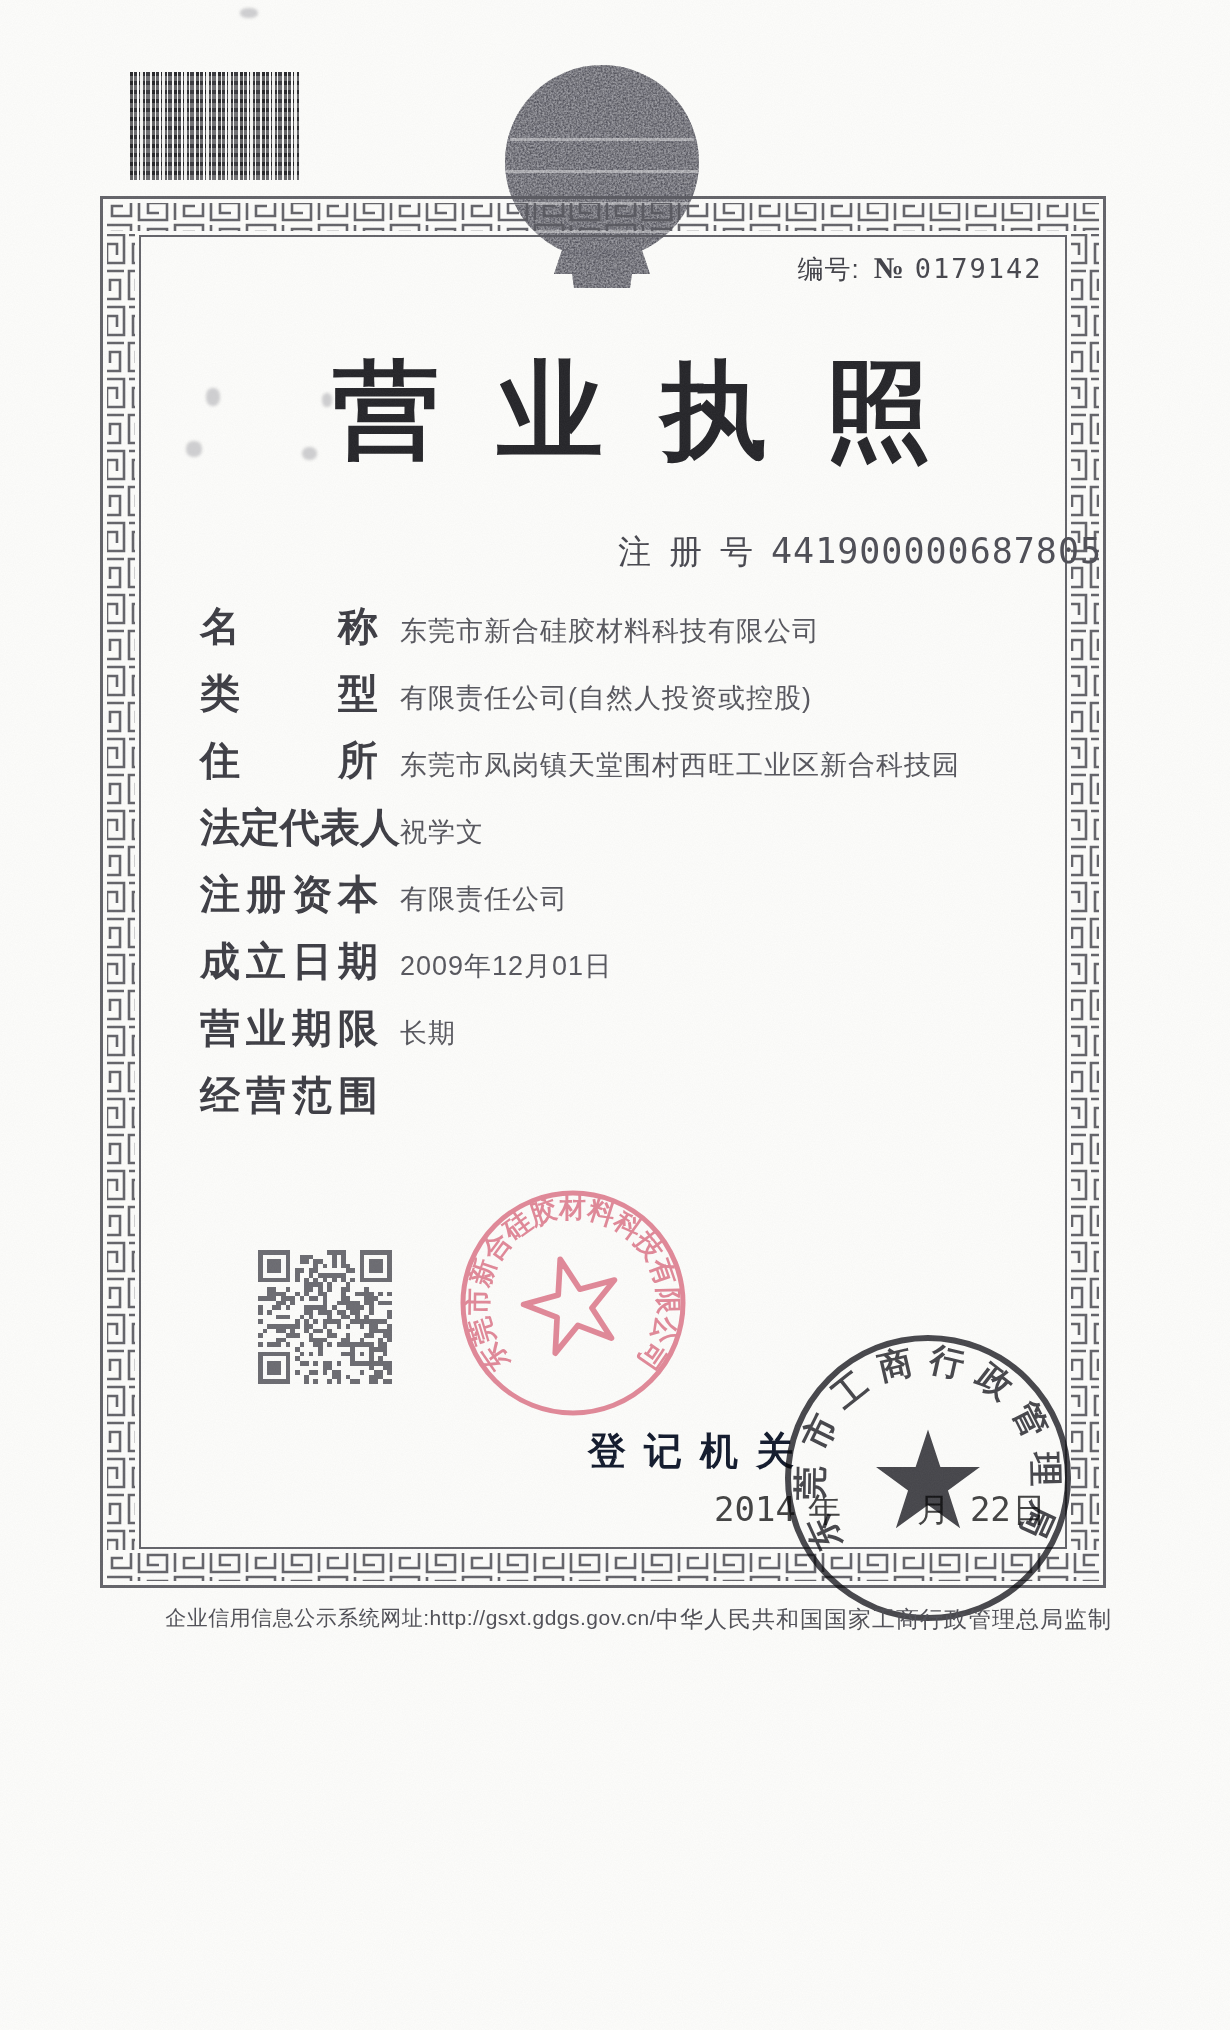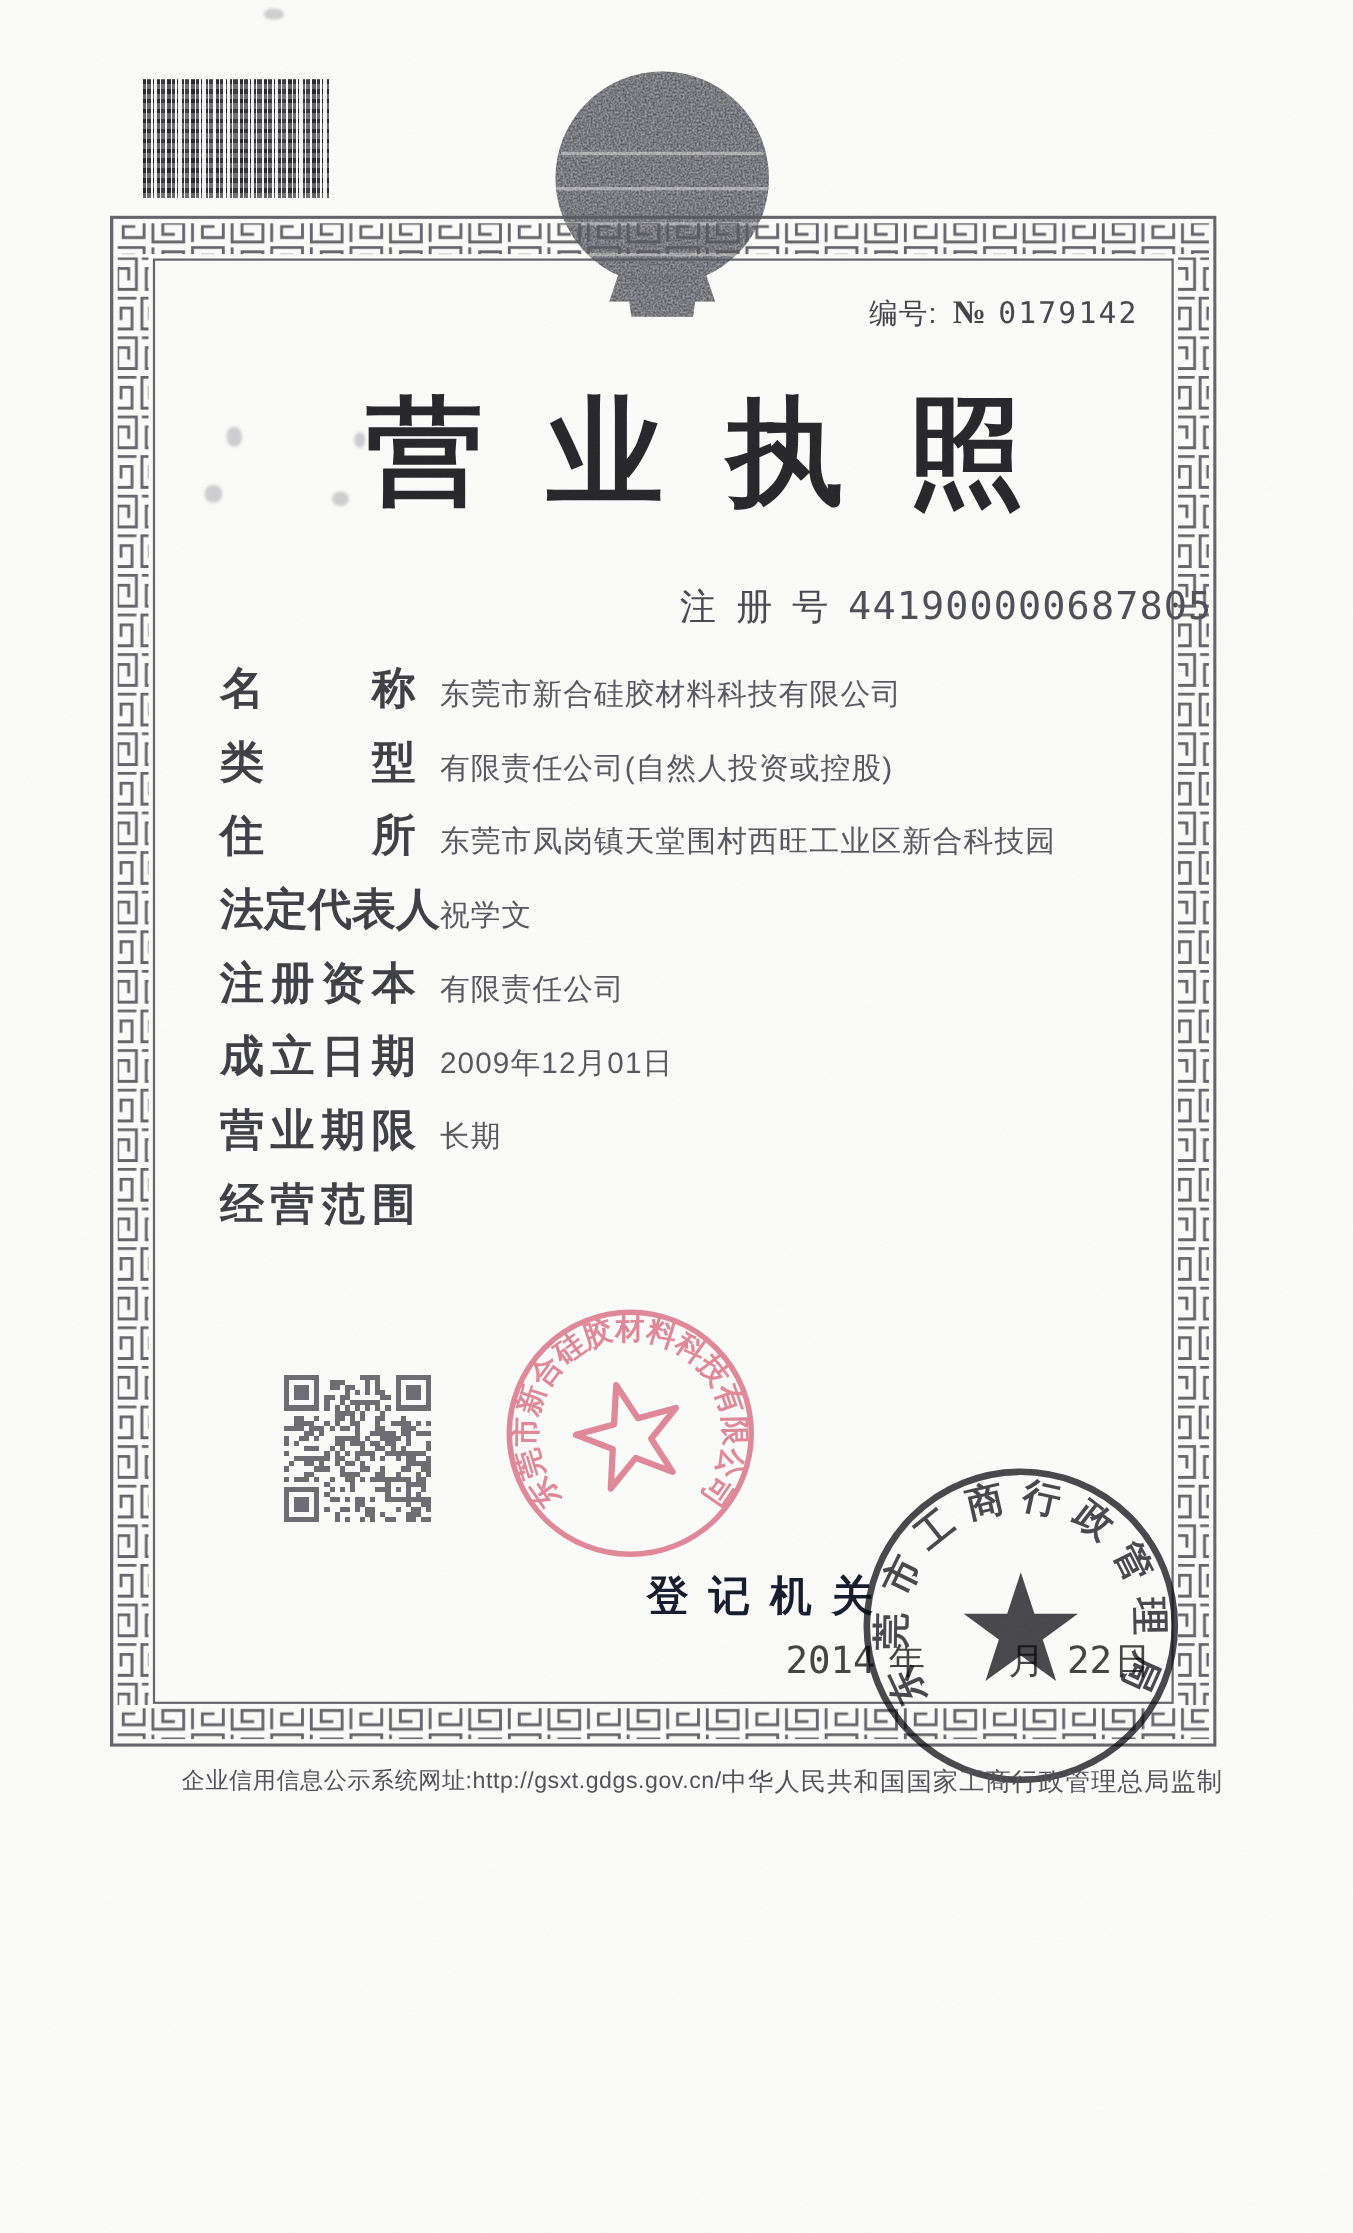--- a/index.html
+++ b/index.html
@@ -17,21 +17,21 @@
         #1d1d20 0 3px,#f6f6f4 3px 4px,#2c2c30 4px 7px,#ffffff 7px 9px,
         #17171a 9px 10px,#f2f2f0 10px 13px,#242428 13px 15px,#fbfbfa 15px 16px,
         #333338 16px 20px,#f8f8f6 20px 22px);
     filter:contrast(.95) brightness(1.02);
   }
   
   .emblem{position:absolute;left:492px;top:60px;}
   .frame{position:absolute;left:100px;top:196px;opacity:.92;}
   
   .serial{
-    position:absolute;top:268px;left:790px;width:260px;text-align:left;
+    position:absolute;top:251px;left:790px;width:260px;text-align:center;
     font-size:26px;color:#3f3f46;letter-spacing:1px;white-space:nowrap;
   }
   .serial .no-symbol{font-family:"Liberation Serif", serif;font-weight:bold;font-size:30px;margin:0 10px 0 14px;}
   .serial .serial-digits{font-family:"DejaVu Sans Mono", monospace;font-size:27px;letter-spacing:2px;color:#44444b;}
   .title{
     position:absolute;top:340px;left:0;width:1206px;margin:0;text-align:center;
     font-size:106px;font-weight:bold;letter-spacing:58px;padding-left:58px;
     color:var(--ink-dark,#232327);
   }
   .regline{

